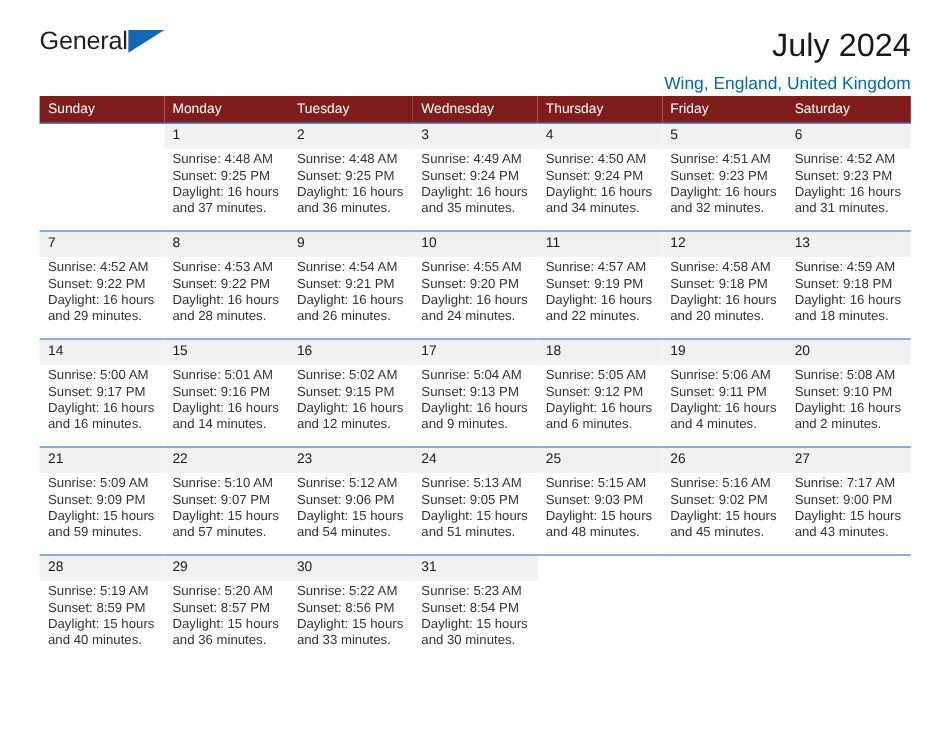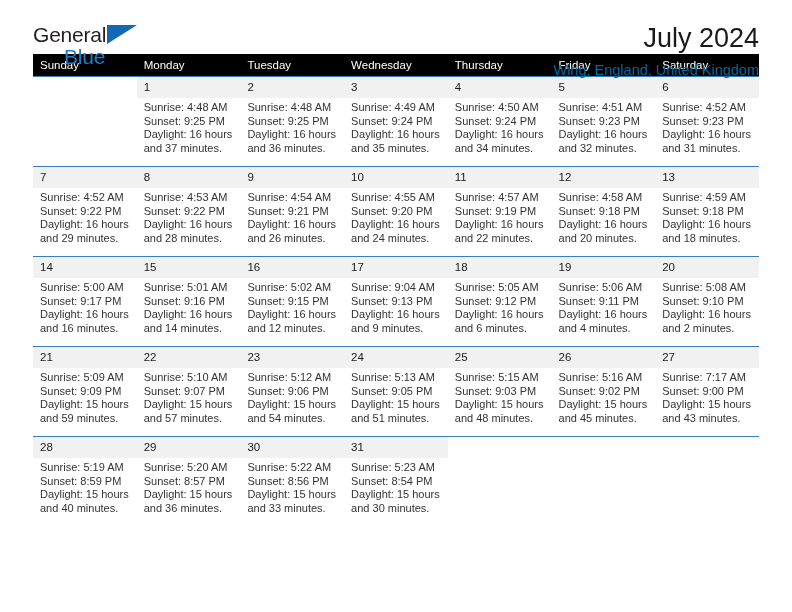--- a/index.html
+++ b/index.html
@@ -18,21 +18,21 @@
     position: relative;
     width: 792px;
     height: 612px;
     box-sizing: border-box;
     padding: 0 33px;
   }
 
   
   .header {
     position: relative;
-    height: 54px;
+    height: 80px;
     padding-top: 22px;
     box-sizing: border-box;
   }
   .logo {
     position: absolute;
     left: 0;
     top: 24px;
     width: 200px;
     height: 48px;
   }
@@ -83,21 +83,21 @@
     font-weight: normal;
   }
 
   
   .calendar {
     width: 726px;
     border-collapse: collapse;
     table-layout: fixed;
   }
   .calendar th {
-    background: #000000;
+    background: #7f1d1d;
     color: #ffffff;
     font-size: 11.5px;
     font-weight: normal;
     text-align: left;
     padding: 5px 0 5px 7px;
     height: 20px;
     box-sizing: border-box;
   }
   .calendar td {
     vertical-align: top;
@@ -136,21 +136,20 @@
 </head>
 <body>
 
 <div class="page">
 
   <div class="header">
 
     <div class="logo">
       <span class="logo-general">General</span>
       <span class="logo-tri"></span>
-      <span class="logo-blue">Blue</span>
     </div>
 
     <div class="title-block">
       <h1 class="cal-title">July 2024</h1>
       <h2 class="cal-subtitle">Wing, England, United Kingdom</h2>
     </div>
 
   </div>
 
   <table class="calendar">
@@ -355,21 +354,21 @@
                 <div>Sunset: 9:15 PM</div>
                 <div>Daylight: 16 hours</div>
                 <div>and 12 minutes.</div>
               </div>
             </div>
           </td>
           <td>
             <div class="cell-inner">
               <div class="daynum">17</div>
               <div class="details">
-                <div>Sunrise: 9:04 AM</div>
+                <div>Sunrise: 5:04 AM</div>
                 <div>Sunset: 9:13 PM</div>
                 <div>Daylight: 16 hours</div>
                 <div>and 9 minutes.</div>
               </div>
             </div>
           </td>
           <td>
             <div class="cell-inner">
               <div class="daynum">18</div>
               <div class="details">

